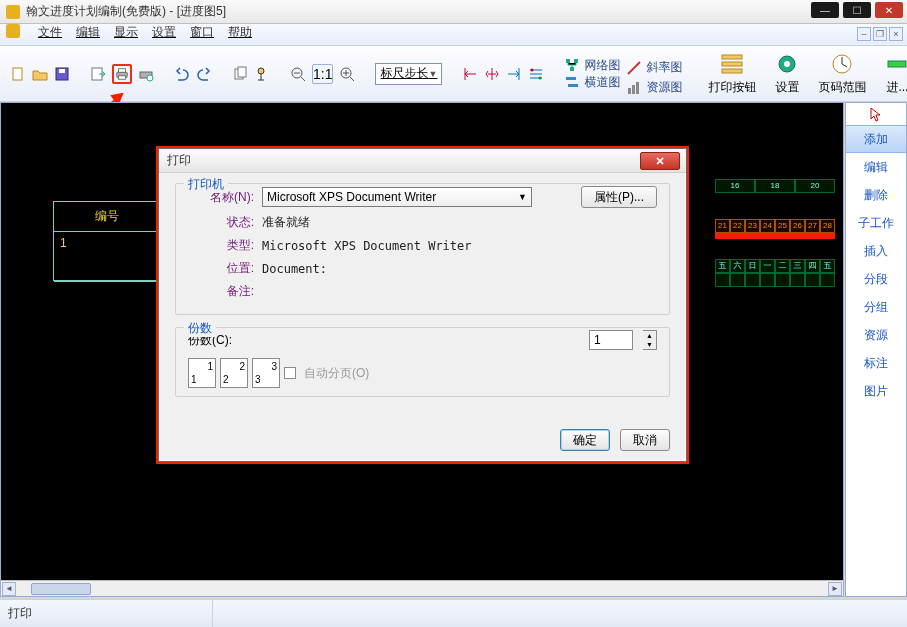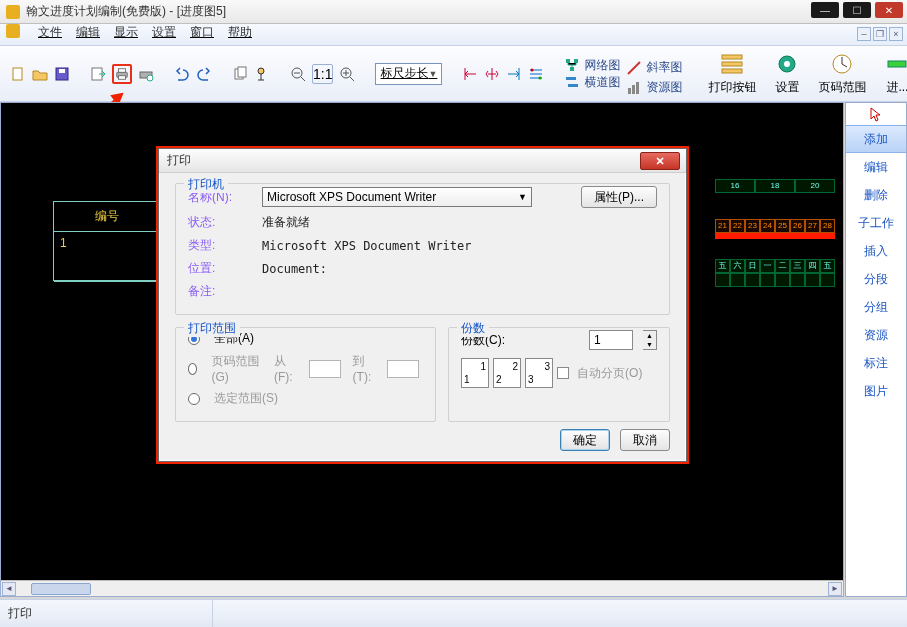--- a/index.html
+++ b/index.html
@@ -67,21 +67,21 @@
   
   .dialog-wrapper { position:absolute; left:156px; top:146px; width:533px; height:318px; border:2px solid #f02200;}
   .dialog { position:absolute; inset:0; background:#f0f0f0; border:1px solid #6a6a6a; box-shadow:0 0 0 1px #fff inset;}
   .dlg-title { height:24px; background:linear-gradient(#fdfdfd,#e5e5e5); border-bottom:1px solid #cecece; display:flex; align-items:center; padding-left:8px; position:relative;}
   .dlg-title .txt { color:#333; }
   .dlg-close { position:absolute; right:6px; top:3px; width:40px; height:18px; background:linear-gradient(#e76b60,#c53526); border:1px solid #8a231a; border-radius:2px; display:flex; align-items:center; justify-content:center; color:#fff; font-weight:bold; font-size:11px; cursor:pointer;}
   .dlg-body { padding:10px 16px; position:relative; height:calc(100% - 24px);}
   .fieldset { border:1px solid #d0d0d0; border-radius:2px; padding:2px 12px 8px; position:relative; margin-bottom:12px;}
   .fieldset > .legend { position:absolute; top:-8px; left:8px; background:#f0f0f0; padding:0 4px; color:#1456c8;}
   .frow { display:flex; align-items:center; margin-bottom:6px; gap:8px;}
-  .frow .lbl { width:66px; color:#8b5cf6;}
+  .frow .lbl { width:66px; color:#701a75;text-align:right;}
   .frow .val { color:#222; font-family: SimSun, monospace;}
   .dlg-select { width:270px; height:20px; border:1px solid #7a7a7a; background:linear-gradient(#fff,#eee); display:flex; align-items:center; justify-content:space-between; padding:0 4px; font-family:SimSun,monospace;}
   .dlg-select .arrow { font-size:9px;}
   .dlg-btn { height:22px; padding:0 12px; background:linear-gradient(#fdfdfd,#e4e4e4); border:1px solid #8a8a8a; border-radius:3px; display:inline-flex; align-items:center; cursor:pointer;}
   .range-copies { display:flex; gap:12px;}
   .range-copies .fieldset { flex:1;}
   .radio { width:12px; height:12px; border:1px solid #6a6a6a; border-radius:50%; display:inline-flex; align-items:center; justify-content:center; margin-right:6px; background:#fff;}
   .radio.checked::after { content:""; width:6px; height:6px; background:#3377dd; border-radius:50%;}
   .disabled { color:#9a9a9a;}
   .mini-input { width:42px; height:18px; border:1px solid #b4b4b4; background:#fff; margin:0 4px; display:inline-block;}
@@ -445,39 +445,20 @@
             <span class="lbl">位置:</span>
             <span class="val">Document:</span>
           </div>
         <div class="frow">
             <span class="lbl">备注:</span>
             <span class="val"></span>
           </div>
       </div>
 
       <div class="range-copies">
-        <div class="fieldset" style="flex:1.2">
-          <span class="legend">打印范围</span>
-          <div class="frow">
-              <span class="radio checked"></span>
-              <span>全部(A)</span>
-            </div>
-          <div class="frow disabled">
-            <span class="radio"></span>
-            <span>页码范围(G)</span>
-            <span style="margin-left:6px;">从(F):</span>
-            <span class="mini-input"></span>
-            <span>到(T):</span>
-            <span class="mini-input"></span>
-          </div>
-          <div class="frow disabled">
-              <span class="radio"></span>
-              <span>选定范围(S)</span>
-            </div>
-        </div>
 
         <div class="fieldset" style="flex:1">
           <span class="legend">份数</span>
           <div class="copies-row">
             <span>份数(C):</span>
             <div style="flex:1"></div>
             <div class="spin">
                 <span>1</span>
               </div>
             <div class="spin-btns">

